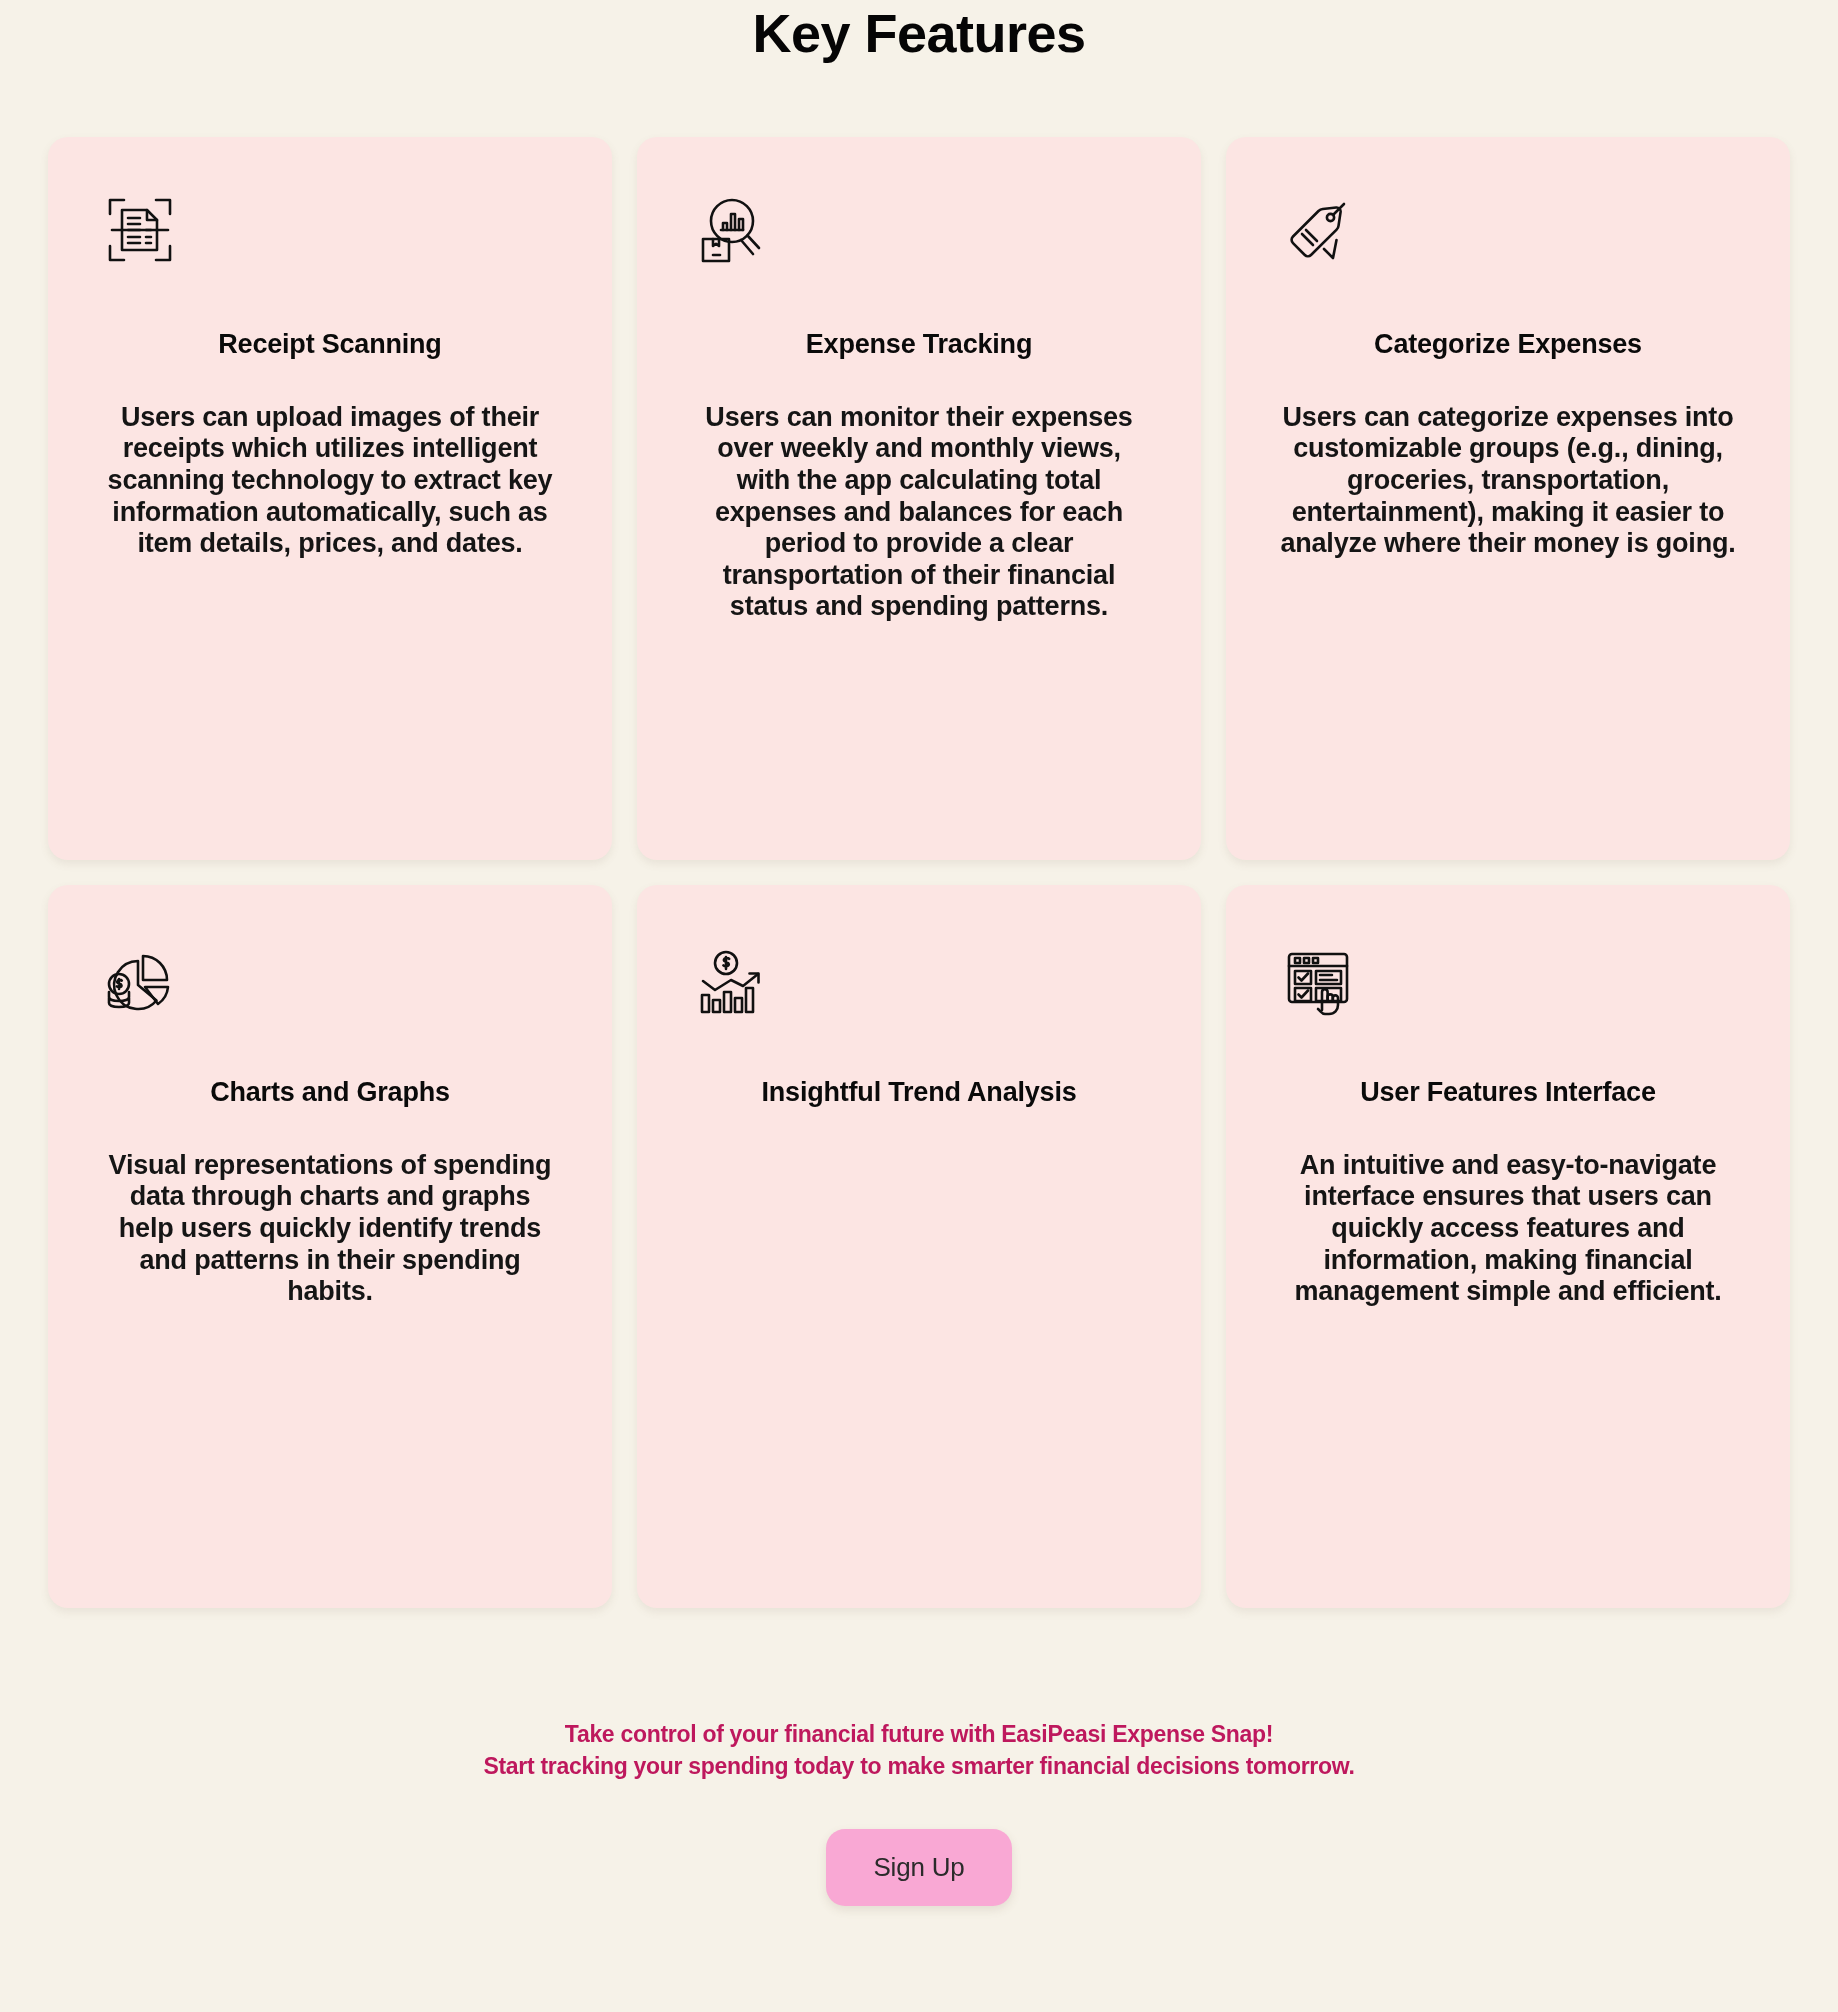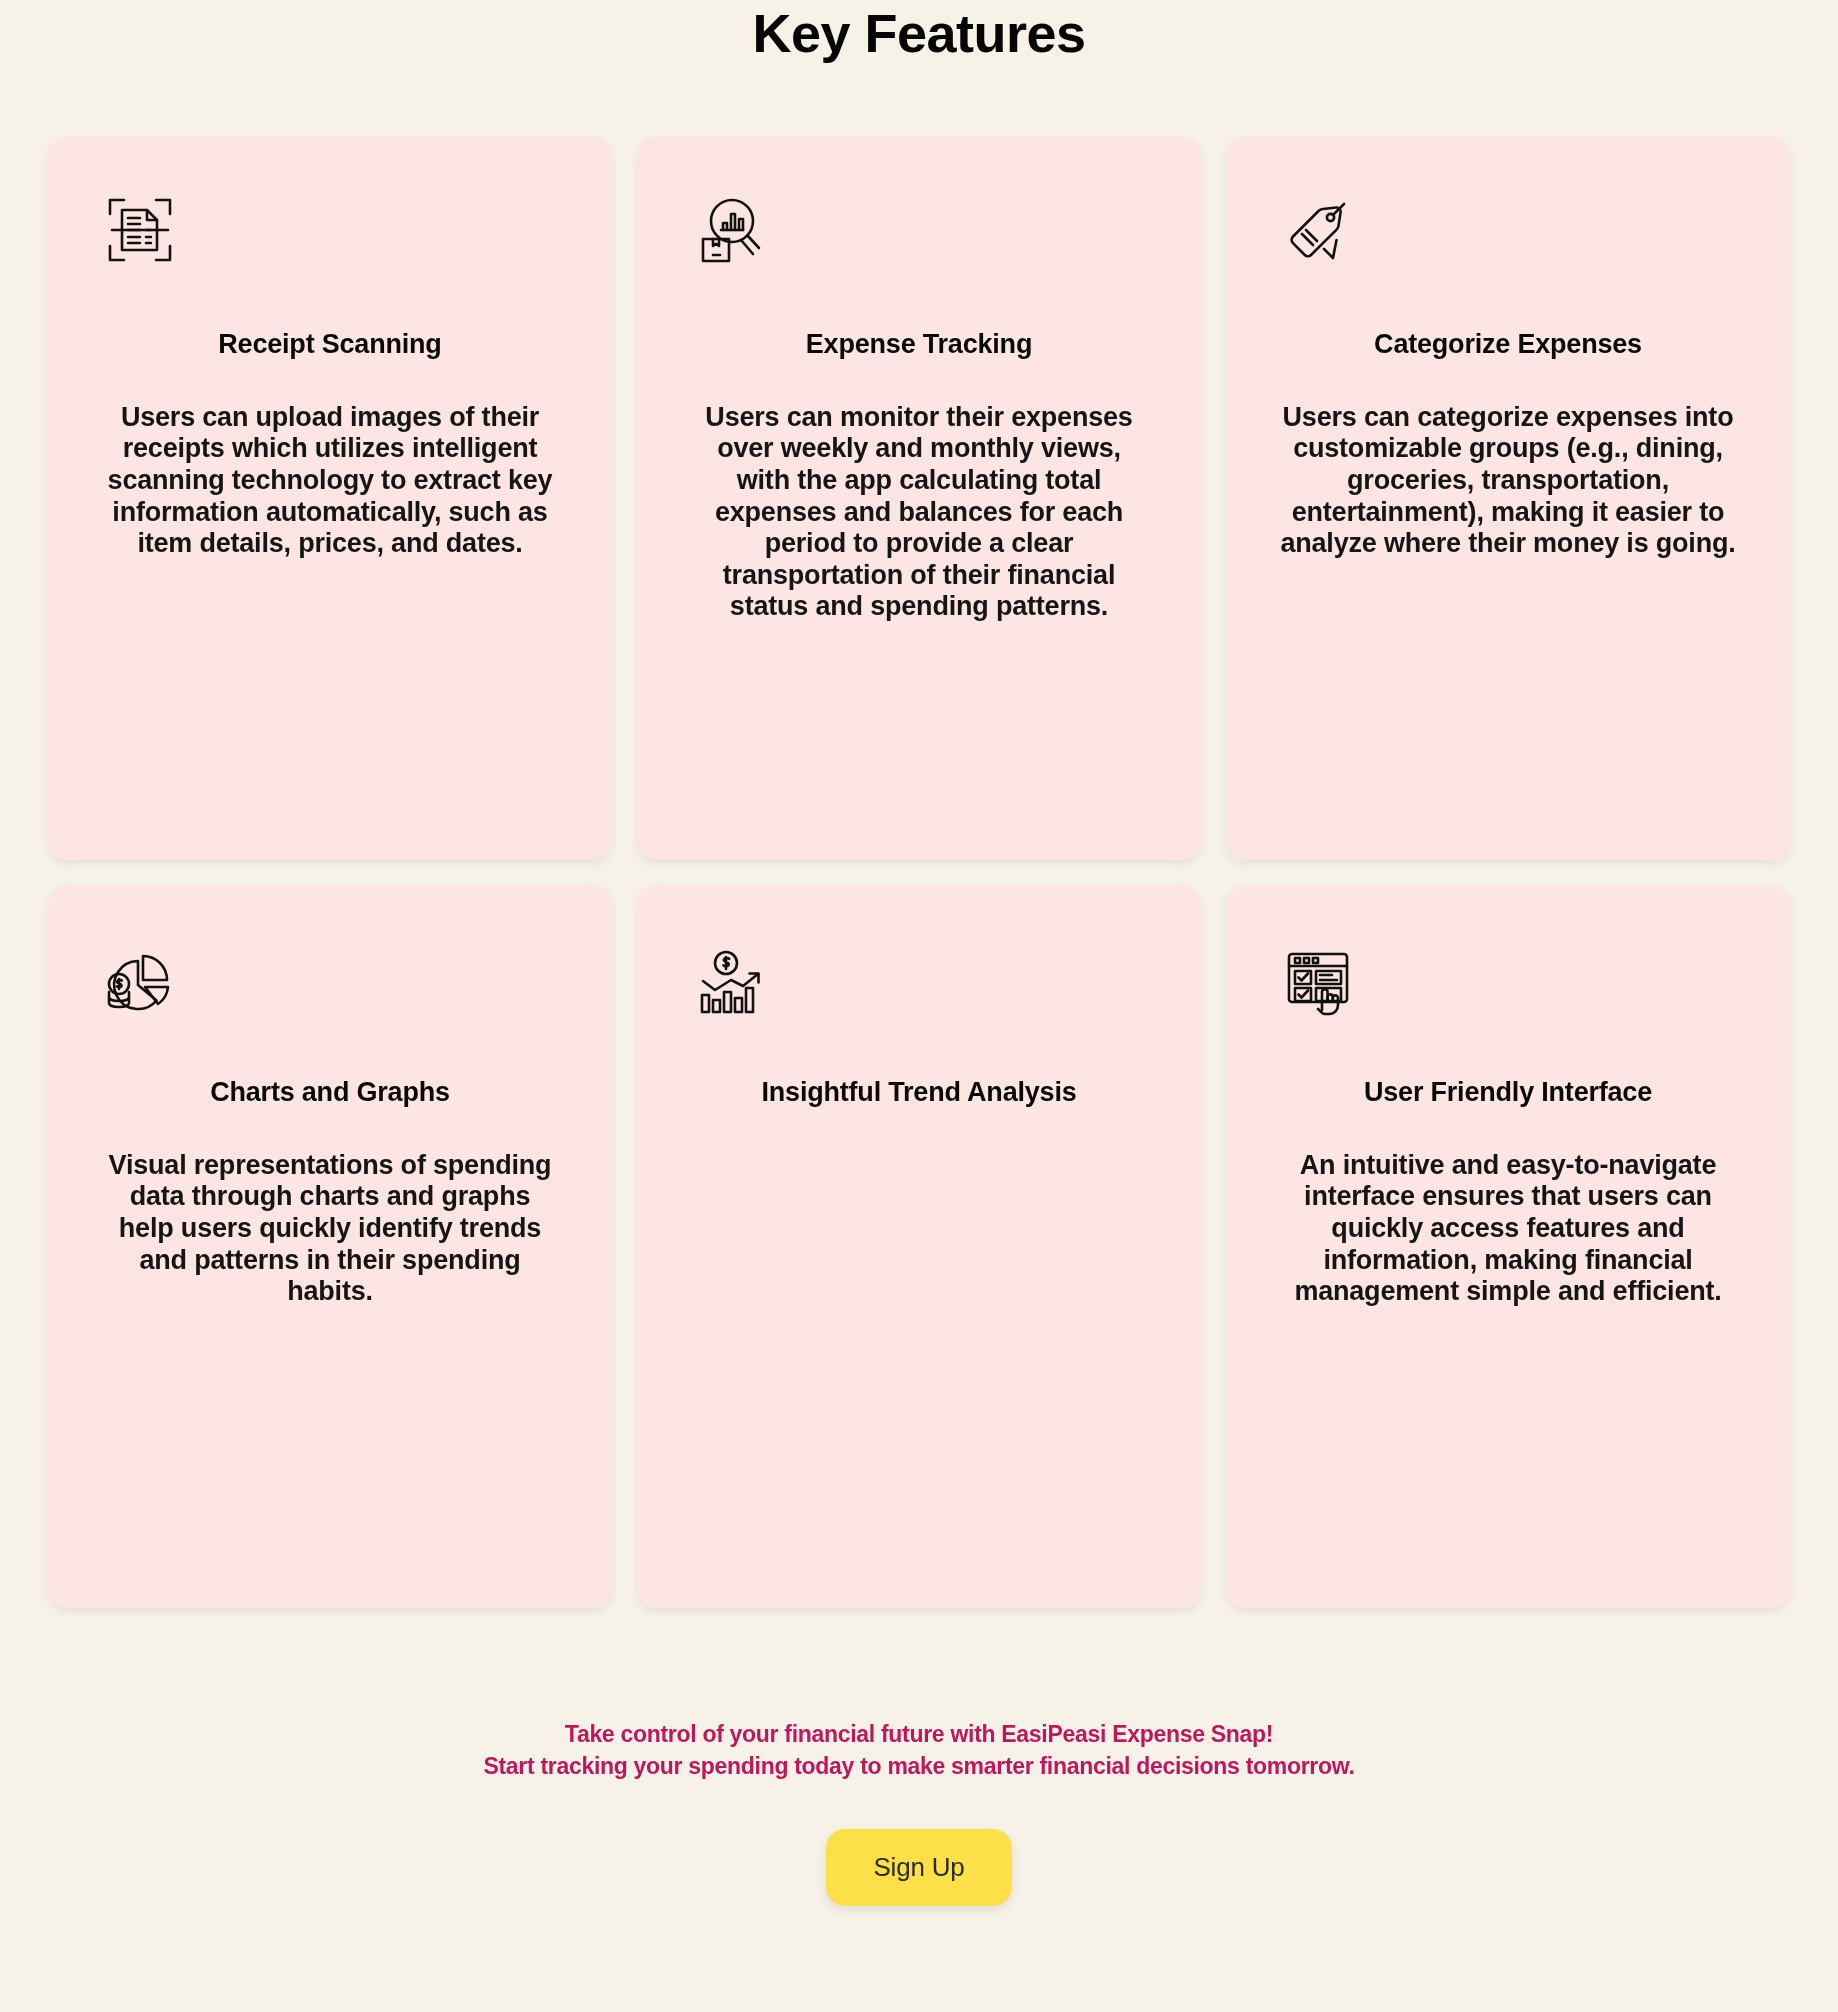--- a/index.html
+++ b/index.html
@@ -86,21 +86,21 @@
     line-height: 1.42;
     letter-spacing: -0.3px;
   }
 
   .signup-wrap {
     margin-top: 46px;
     display: flex;
     justify-content: center;
   }
   .signup-button {
-    background: #fde047;
+    background: #f9a8d4;
     border: none;
     border-radius: 19px;
     padding: 23px 47px;
     font-family: "Liberation Sans", sans-serif;
     font-size: 26px;
     font-weight: 400;
     color: #2b2b2b;
     letter-spacing: -0.2px;
     cursor: pointer;
     box-shadow: 0 4px 10px rgba(120, 100, 80, 0.14);
@@ -207,21 +207,21 @@
           <rect x="15" y="48" width="16" height="13"></rect>
           <path d="M18.5 54.5 L21.5 57.5 L28 50.5"></path>
           <rect x="36" y="31" width="25" height="13"></rect>
           <path d="M40 35h12M40 40h17"></path>
           <rect x="36" y="48" width="25" height="13"></rect>
           <path d="M42 70V52a2.8 2.8 0 0 1 5.6 0v8"></path>
           <path d="M47.6 60v-3a2.6 2.6 0 0 1 5.2 0v3"></path>
           <path d="M52.8 60v-2a2.6 2.6 0 0 1 5.2 0v7c0 5-3.5 9-9 9h-4c-3 0-4.5-3-7-5"></path>
         </svg>
       </span>
-      <div class="card-title">User Friendly Interface</div>
+      <div class="card-title">User Features Interface</div>
       <div class="card-body">An intuitive and easy-to-navigate interface ensures that users can quickly access features and information, making financial management simple and efficient.</div>
     </div>
 
   </div>
 
   <div class="cta">
     <div class="cta-line">Take control of your financial future with EasiPeasi Expense Snap!</div>
     <div class="cta-line">Start tracking your spending today to make smarter financial decisions tomorrow.</div>
     <div class="signup-wrap">
       <button class="signup-button">Sign Up</button>

